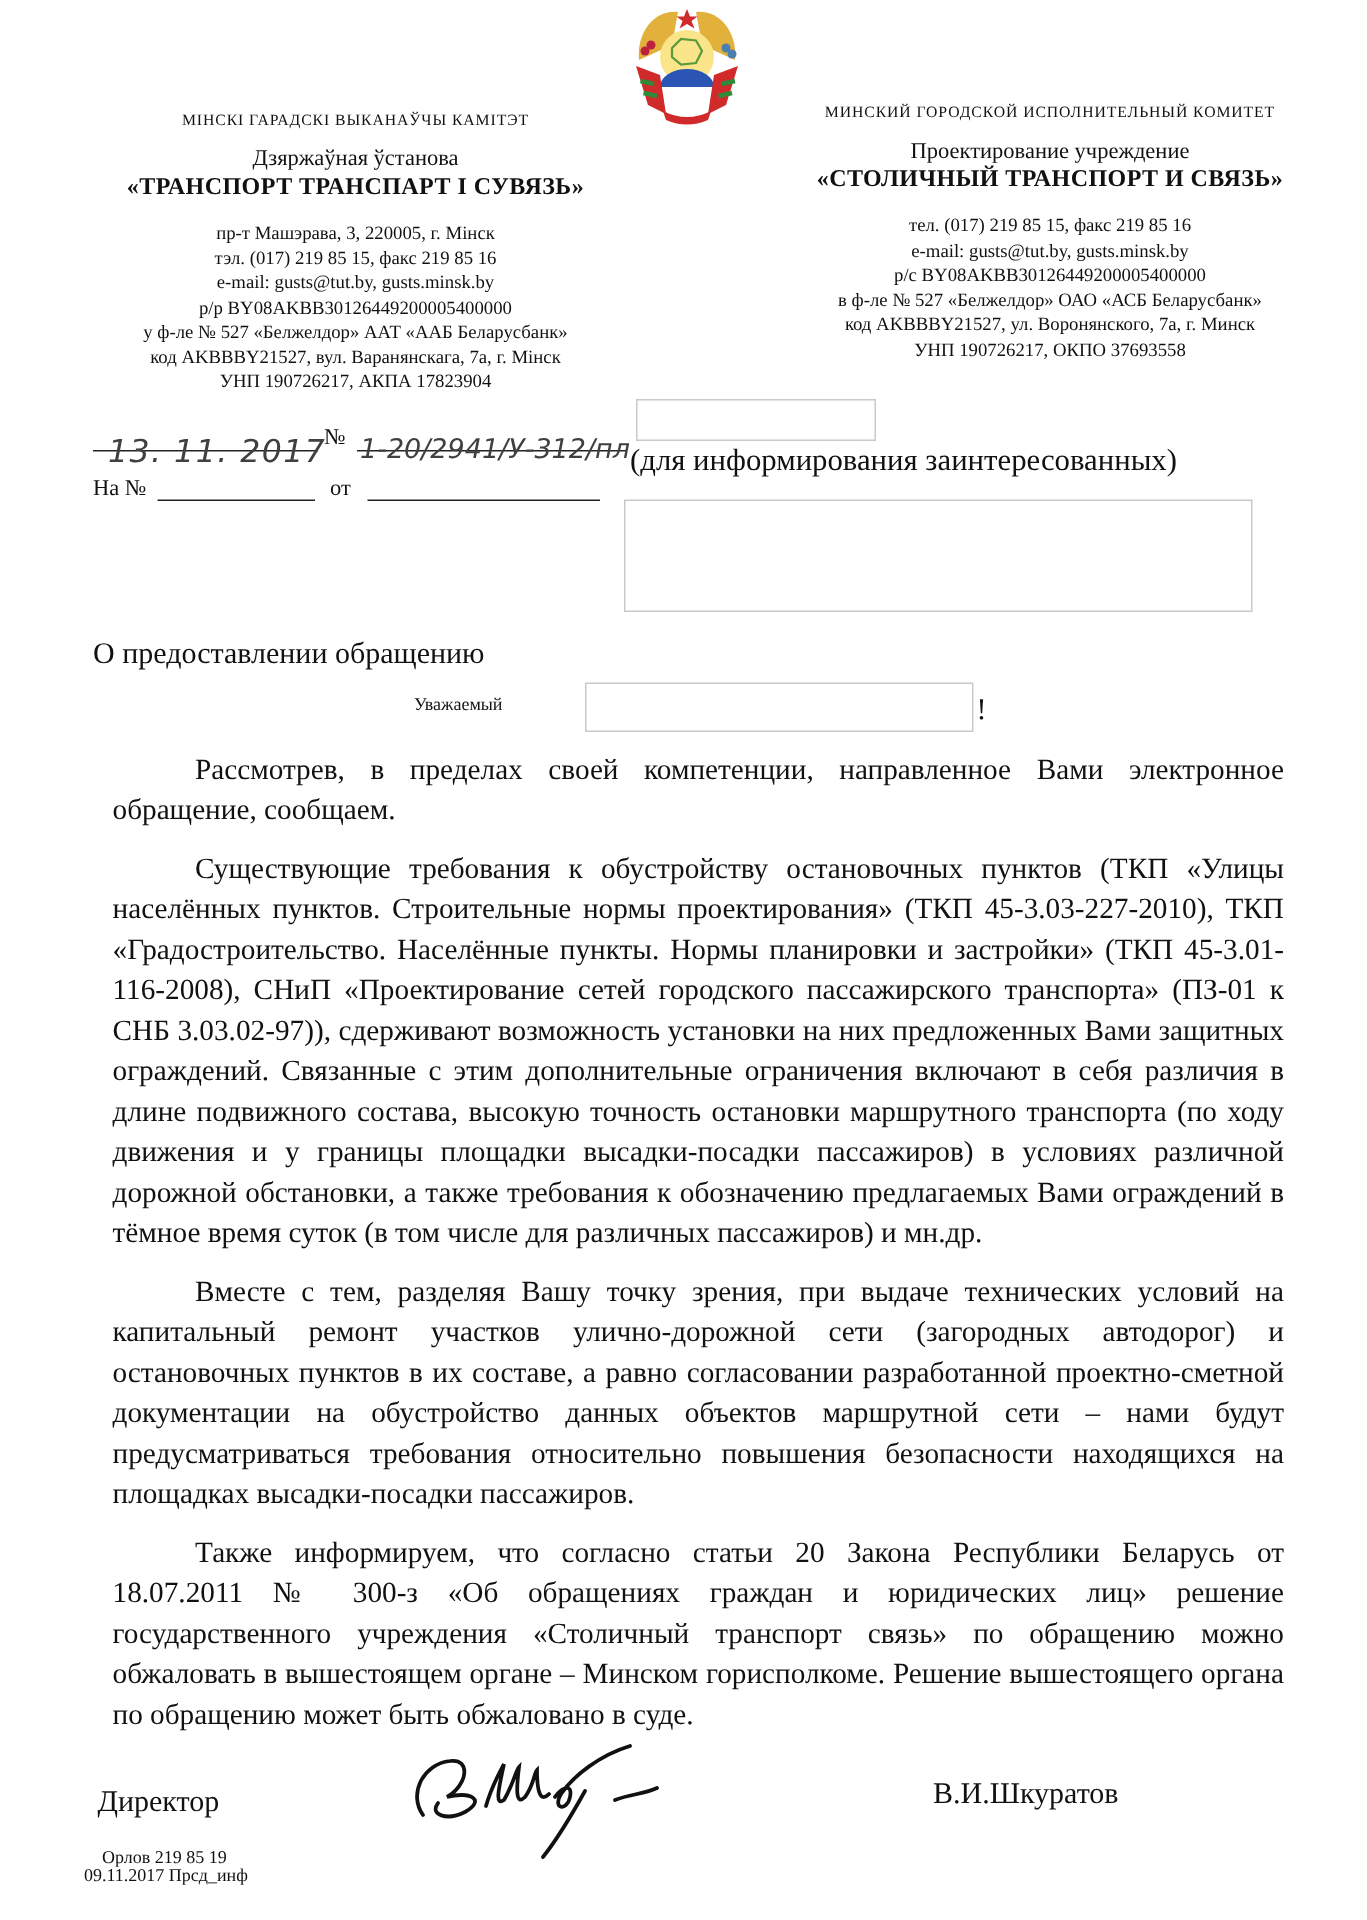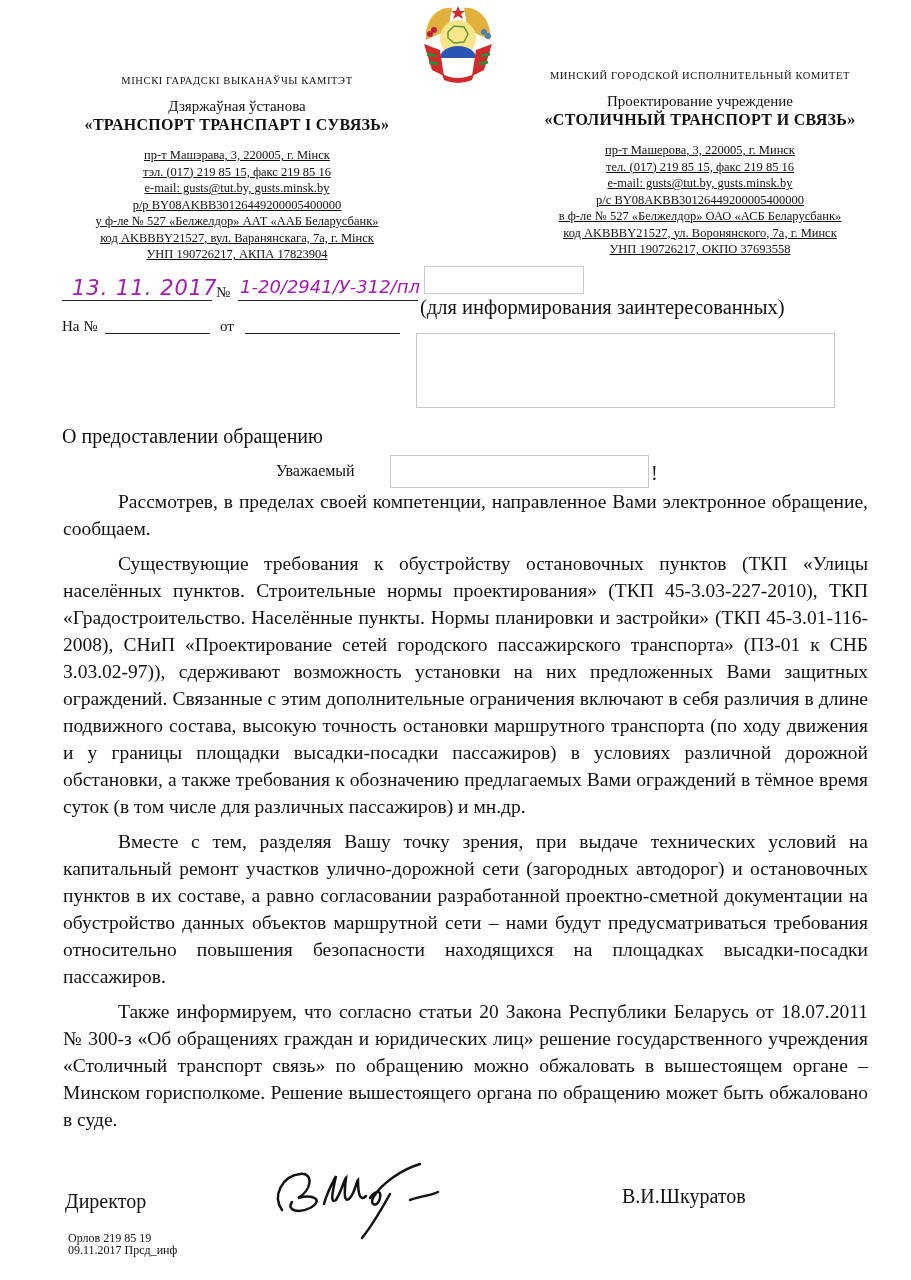--- a/index.html
+++ b/index.html
@@ -7,39 +7,39 @@
     width: 911px; height: 1280px; position: relative; overflow: hidden;
     font-family: "Liberation Serif", "DejaVu Serif", serif; color: #111;
   }
   .abs { position: absolute; }
 
   
   .hdr { position: absolute; text-align: center; }
   .hdr .parent { font-size: 10.5px; letter-spacing: 0.6px; }
   .hdr .kind { font-size: 15px; margin-top: 12px; line-height: 17px; }
   .hdr .org { font-size: 16px; font-weight: bold; line-height: 19px; letter-spacing: 0.3px; }
-  .hdr .details { font-size: 12.5px; line-height: 16.5px; margin-top: 13px; text-decoration: underline; }
+  .hdr .details { font-size: 12.5px; line-height: 16.5px; margin-top: 13px; }
 
   #hdr-left { left: 52px; top: 75px; width: 370px; }
   #hdr-right { left: 510px; top: 70px; width: 380px; }
 
   
   #emblem { left: 418px; top: 0px; width: 80px; height: 84px; }
 
   
   .uline { position: absolute; border-bottom: 1px solid #222; }
-  .ink { color: #a21caf; font-family: "DejaVu Sans", sans-serif; font-style: italic; }
+  .ink { color: #404040; font-family: "DejaVu Sans", sans-serif; font-style: italic; margin-top: 13px; }
 
   .redact { position: absolute; border: 1.5px solid #c9c9c9; background: #fff; }
 
   .body-text {
     position: absolute; left: 63px; width: 805px;
     font-size: 19.5px; line-height: 27px; text-align: justify;
   }
-  .body-text p { margin: 0; text-indent: 55px; }
+  .body-text p { margin: 12px; text-indent: 55px; }
 
   .small { font-size: 12px; line-height: 12px; text-align: center; }
 </style>
 </head>
 <body>
 
 <div id="emblem" class="abs">
   <svg width="80" height="84" viewBox="0 0 80 84">
     <ellipse cx="40" cy="44" rx="36" ry="38" fill="#fff"></ellipse>
     <path d="M8 40 C6 20 20 6 34 8 L30 30 Z" fill="#e2b13c"></path>
@@ -72,21 +72,20 @@
     <div>код AKBBBY21527, вул. Варанянскага, 7а, г. Мінск</div>
     <div>УНП 190726217, АКПА 17823904</div>
   </div>
 </div>
 
 <div id="hdr-right" class="hdr">
   <div class="parent">МИНСКИЙ ГОРОДСКОЙ ИСПОЛНИТЕЛЬНЫЙ КОМИТЕТ</div>
   <div class="kind">Проектирование учреждение</div>
   <div class="org">«СТОЛИЧНЫЙ ТРАНСПОРТ И СВЯЗЬ»</div>
   <div class="details">
-    <div>пр-т Машерова, 3, 220005, г. Минск</div>
     <div>тел. (017) 219 85 15, факс 219 85 16</div>
     <div>e-mail: gusts@tut.by,  gusts.minsk.by</div>
     <div>р/с BY08AKBB30126449200005400000</div>
     <div>в ф-ле № 527 «Белжелдор» ОАО «АСБ Беларусбанк»</div>
     <div>код AKBBBY21527, ул. Воронянского, 7а, г. Минск</div>
     <div>УНП 190726217, ОКПО 37693558</div>
   </div>
 </div>
 
 <div class="uline" style="left:62px; top:300px; width:150px;"></div>
@@ -99,33 +98,33 @@
 <div class="uline" style="left:105px; top:333px; width:105px;"></div>
 <div class="abs" style="left:220px; top:318px; font-size:15px;">от</div>
 <div class="uline" style="left:245px; top:333px; width:155px;"></div>
 
 <div class="redact" style="left:424px; top:266px; width:158px; height:26px;"></div>
 <div class="abs" style="left:420px; top:296px; font-size:20.5px;">(для информирования заинтересованных)</div>
 <div class="redact" style="left:416px; top:333px; width:417px; height:73px;"></div>
 
 <div class="abs" style="left:62px; top:425px; font-size:20px;">О предоставлении обращению</div>
 
-<div class="abs" style="left:276px; top:462px; font-size:16px;text-align:right;">Уважаемый</div>
+<div class="abs" style="left:276px; top:462px; font-size:12px;text-align:right;">Уважаемый</div>
 <div class="redact" style="left:390px; top:455px; width:257px; height:31px;"></div>
 <div class="abs" style="left:651px; top:462px; font-size:20px;">!</div>
 
 <div class="body-text" style="top:488px;">
   <p>Рассмотрев, в пределах своей компетенции, направленное Вами электронное обращение, сообщаем.</p>
   <p style="margin-top:8px;">Существующие требования к обустройству остановочных пунктов (ТКП «Улицы населённых пунктов. Строительные нормы проектирования» (ТКП 45-3.03-227-2010), ТКП «Градостроительство. Населённые пункты. Нормы планировки и застройки» (ТКП 45-3.01-116-2008), СНиП «Проектирование сетей городского пассажирского транспорта» (ПЗ-01 к СНБ 3.03.02-97)), сдерживают возможность установки на них предложенных Вами защитных ограждений. Связанные с этим дополнительные ограничения включают в себя различия в длине подвижного состава, высокую точность остановки маршрутного транспорта (по ходу движения и у границы площадки высадки-посадки пассажиров) в условиях различной дорожной обстановки, а также требования к обозначению предлагаемых Вами ограждений в тёмное время суток (в том числе для различных пассажиров) и мн.др.</p>
   <p style="margin-top:8px;">Вместе с тем, разделяя Вашу точку зрения, при выдаче технических условий на капитальный ремонт участков улично-дорожной сети (загородных автодорог) и остановочных пунктов в их составе, а равно согласовании разработанной проектно-сметной документации на обустройство данных объектов маршрутной сети – нами будут предусматриваться требования относительно повышения безопасности находящихся на площадках высадки-посадки пассажиров.</p>
   <p style="margin-top:8px;">Также информируем, что согласно статьи 20 Закона Республики Беларусь от 18.07.2011 № 300-з «Об обращениях граждан и юридических лиц» решение государственного учреждения «Столичный транспорт связь» по обращению можно обжаловать в вышестоящем органе – Минском горисполкоме. Решение вышестоящего органа по обращению может быть обжаловано в суде.</p>
 </div>
 
 <div class="abs" style="left:65px; top:1190px; font-size:20px;">Директор</div>
 <div class="abs" style="left:270px; top:1160px; width:190px; height:80px;">
   <svg width="190" height="80" viewBox="0 0 190 80">
     <path d="M12 50 C2 36 12 16 30 14 C44 12 42 30 28 38 C44 34 54 40 40 48 C28 54 16 50 22 42 M54 44 C58 30 64 20 66 16 C62 34 60 44 66 40 C72 30 74 20 76 18 C74 34 74 44 80 38 C86 30 86 22 88 20 C88 34 90 42 96 36 M100 38 C104 32 112 28 110 38 C108 48 98 46 104 36 C112 24 130 10 150 4 M120 34 C110 52 100 68 92 78 M140 40 C150 36 160 36 168 32" fill="none" stroke="#111" stroke-width="2.5" stroke-linecap="round"></path>
   </svg>
 </div>
 <div class="abs" style="left:622px; top:1185px; font-size:20px;">В.И.Шкуратов</div>
 
 <div class="abs small" style="left:68px; top:1232px;">Орлов 219 85 19</div>
-<div class="abs small" style="left:68px; top:1244px;">09.11.2017 Прсд_инф</div>
+<div class="abs small" style="left:56px; top:1244px;">09.11.2017 Прсд_инф</div>
 
 </body></html>

